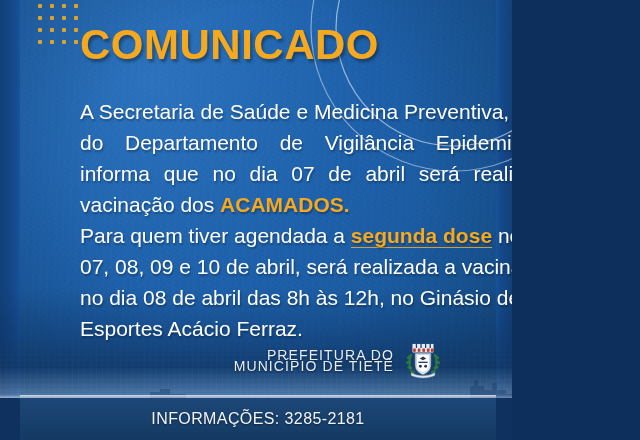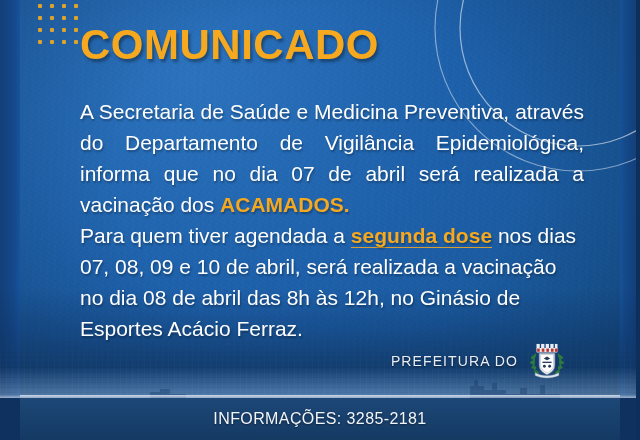--- a/index.html
+++ b/index.html
@@ -6,21 +6,21 @@
     margin: 0;
     padding: 0;
     background: #0d2f5c;
   }
   body {
     font-family: "Liberation Sans", sans-serif;
   }
 
   #poster {
     position: relative;
-    width: 636px;
+    width: 512px;
     height: 440px;
     overflow: hidden;
     background: #7f1d1d;
   }
 
   
   .bg-base {
     position: absolute;
     inset: 0;
     background:
@@ -265,20 +265,21 @@
     <p class="para">
       <span>Para quem tiver agendada a </span><span class="hl-u">segunda dose</span><span> nos dias 07, 08, 09 e 10 de abril, será realizada a vacinação no dia 08 de abril das 8h às 12h, no Ginásio de Esportes Acácio Ferraz.</span>
     </p>
 
 
   </div>
 
   <div class="lockup">
     <div class="lockup-text">
       <div>PREFEITURA DO</div>
+      <div>MUNICÍPIO DE TIETÊ</div>
     </div>
     <svg class="crest" viewBox="0 0 64 64">
 
       <g fill="#2f7d3c" opacity=".95">
         <path d="M14 20 C8 28 8 42 16 50 C12 40 12 28 16 22 Z"></path>
         <path d="M50 20 C56 28 56 42 48 50 C52 40 52 28 48 22 Z"></path>
         <ellipse cx="11" cy="26" rx="4" ry="2.4" transform="rotate(-35 11 26)"></ellipse>
         <ellipse cx="10" cy="34" rx="4" ry="2.4" transform="rotate(-15 10 34)"></ellipse>
         <ellipse cx="12" cy="42" rx="4" ry="2.4" transform="rotate(10 12 42)"></ellipse>
         <ellipse cx="16" cy="49" rx="4" ry="2.4" transform="rotate(30 16 49)"></ellipse>

